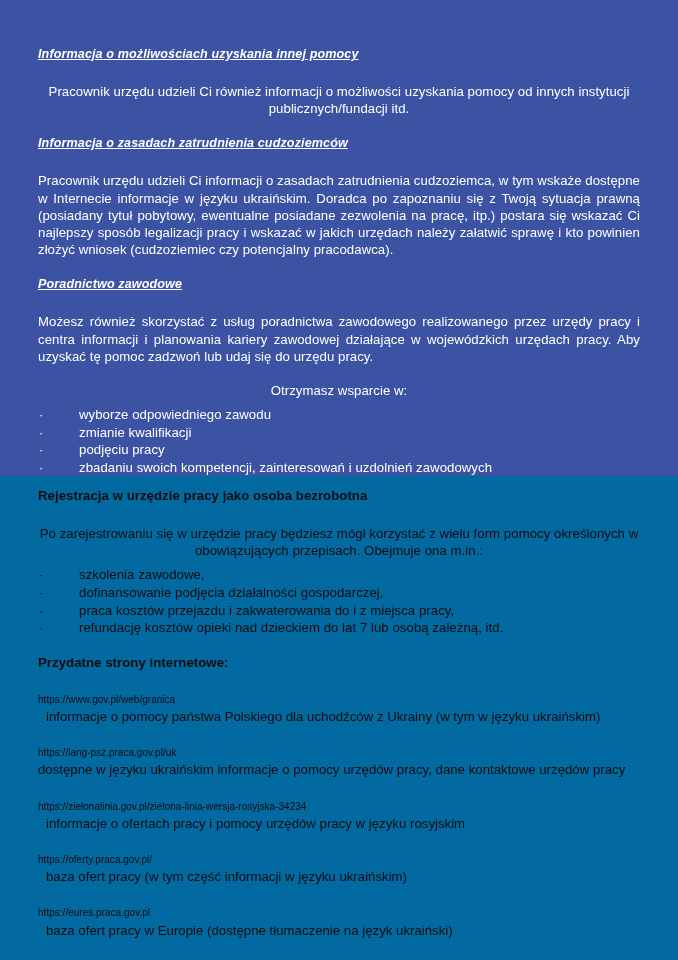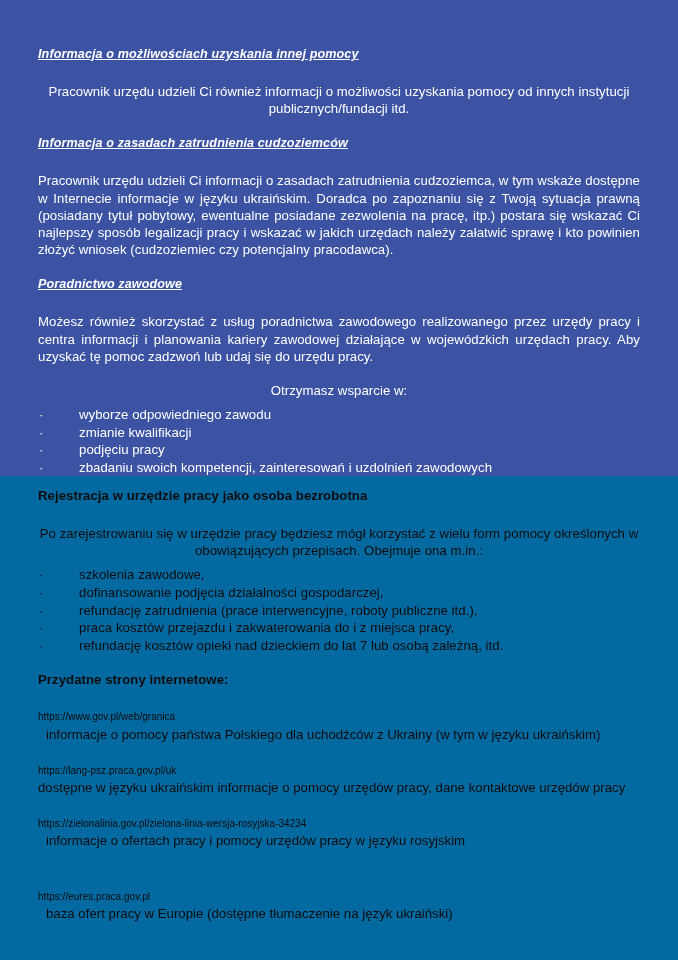--- a/index.html
+++ b/index.html
@@ -193,21 +193,20 @@
       <li>
         <span class="bullet">·</span>
         <span>szkolenia zawodowe,</span>
       </li>
       <li>
         <span class="bullet">·</span>
         <span>dofinansowanie podjęcia działalności gospodarczej,</span>
       </li>
       <li>
         <span class="bullet">·</span>
-        <span>refundację zatrudnienia (prace interwencyjne, roboty publiczne itd.),</span>
       </li>
       <li>
         <span class="bullet">·</span>
         <span>praca kosztów przejazdu i zakwaterowania do i z miejsca pracy,</span>
       </li>
       <li>
         <span class="bullet">·</span>
         <span>refundację kosztów opieki nad dzieckiem do lat 7 lub osobą zależną, itd.</span>
       </li>
     </ul>
@@ -233,20 +232,22 @@
     <div class="sp-19"></div>
 
     <div class="link-block">
       <p class="link-url">https://zielonalinia.gov.pl/zielona-linia-wersja-rosyjska-34234</p>
       <p class="link-desc left">informacje o ofertach pracy i pomocy urzędów pracy w języku rosyjskim</p>
     </div>
 
     <div class="sp-19"></div>
 
     <div class="link-block">
+      <p class="link-url">https://oferty.praca.gov.pl/</p>
+      <p class="link-desc left">baza ofert pracy (w tym część informacji w języku ukraińskim)</p>
     </div>
 
     <div class="sp-19"></div>
 
     <div class="link-block">
       <p class="link-url">https://eures.praca.gov.pl</p>
       <p class="link-desc left">baza ofert pracy w Europie (dostępne tłumaczenie na język ukraiński)</p>
     </div>
 
   </section>

